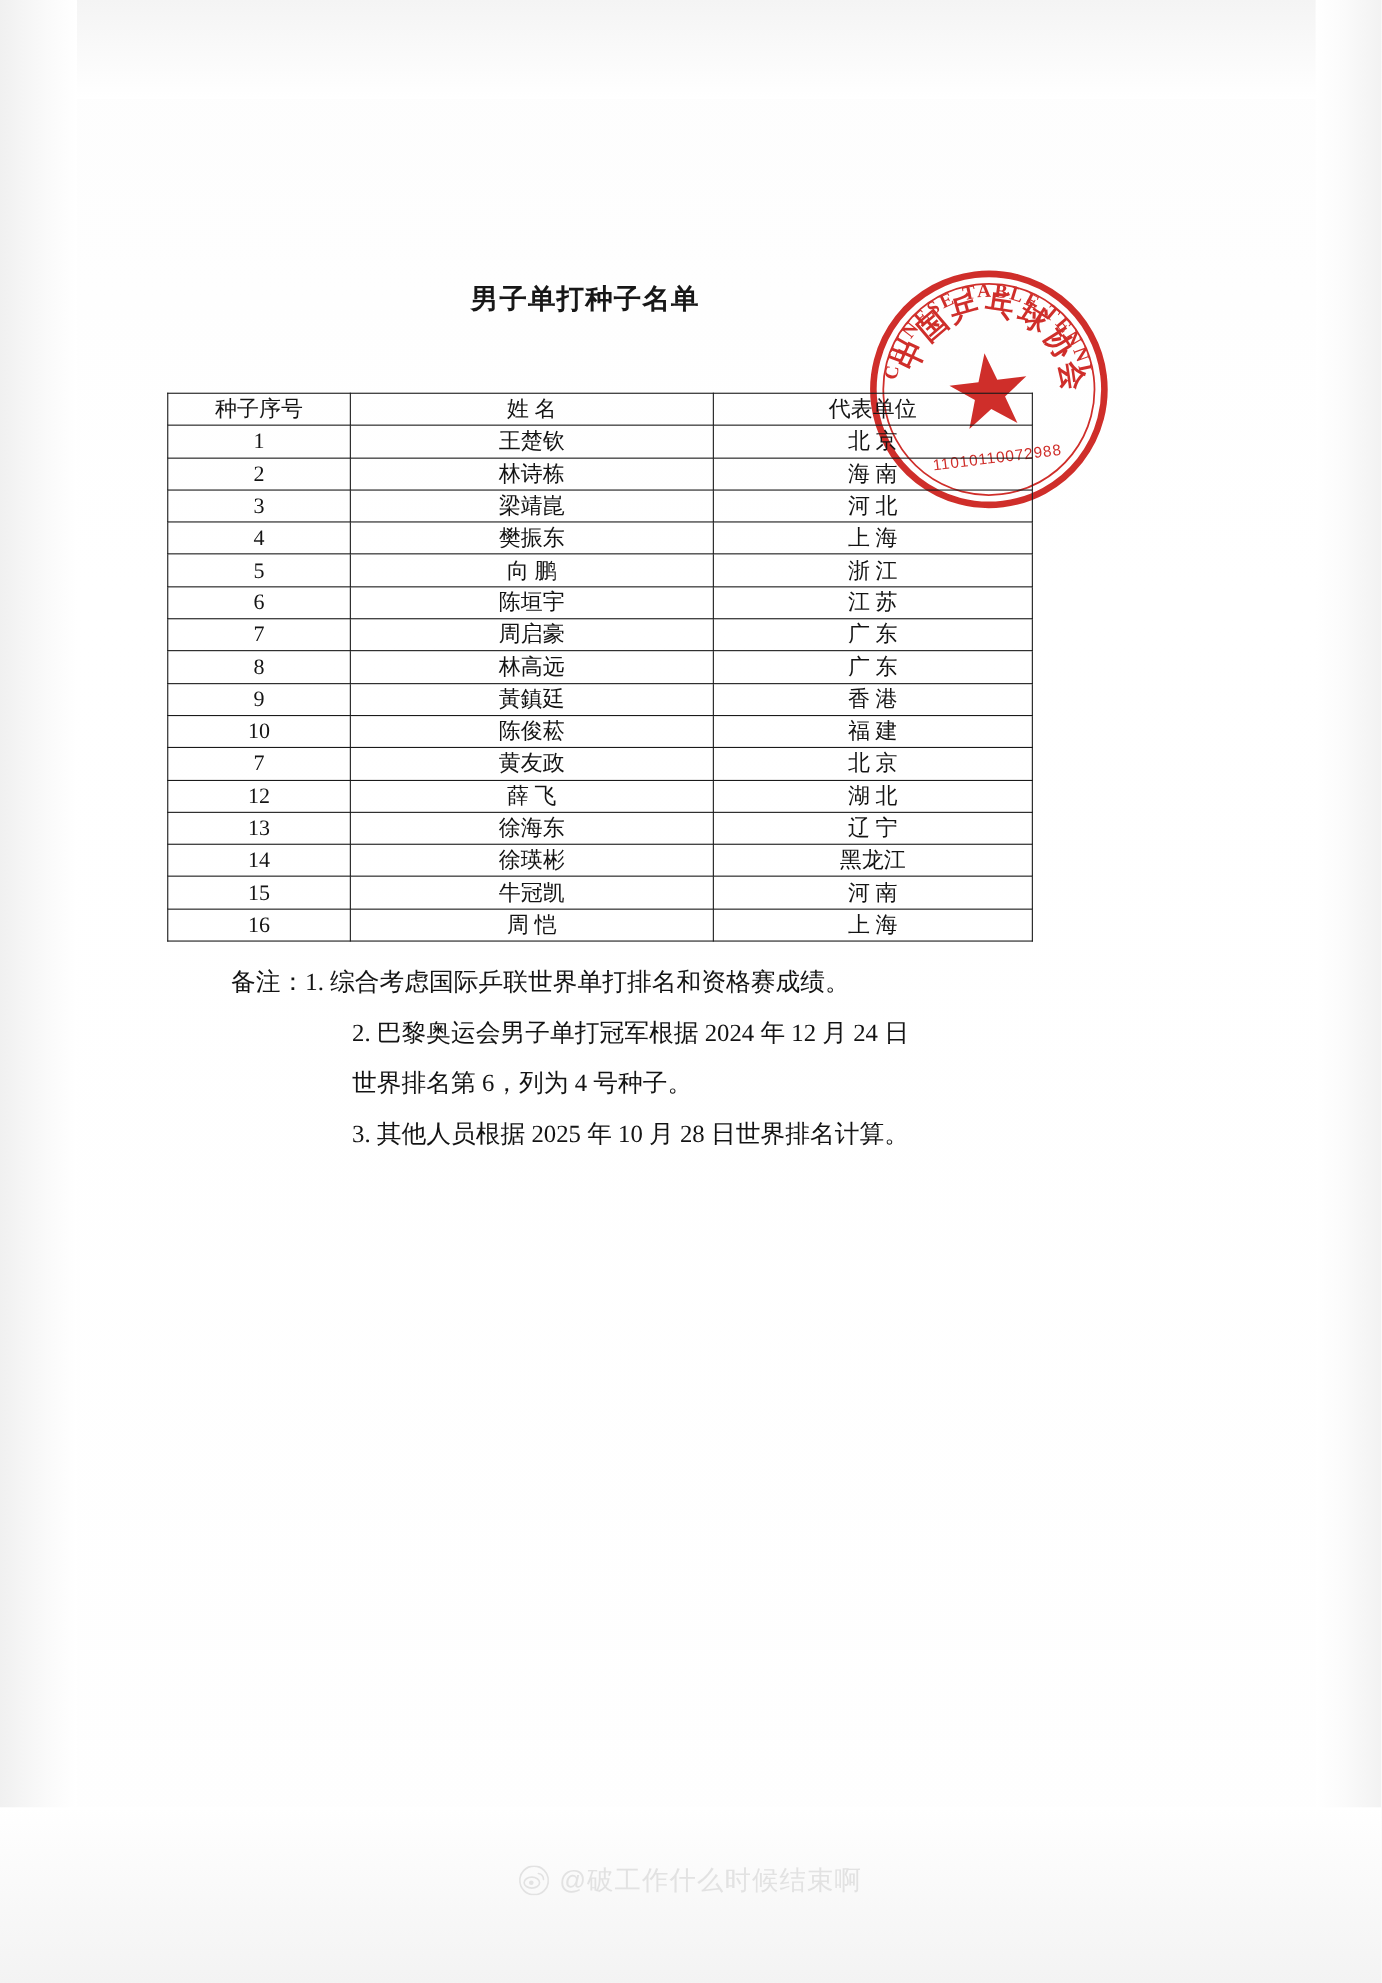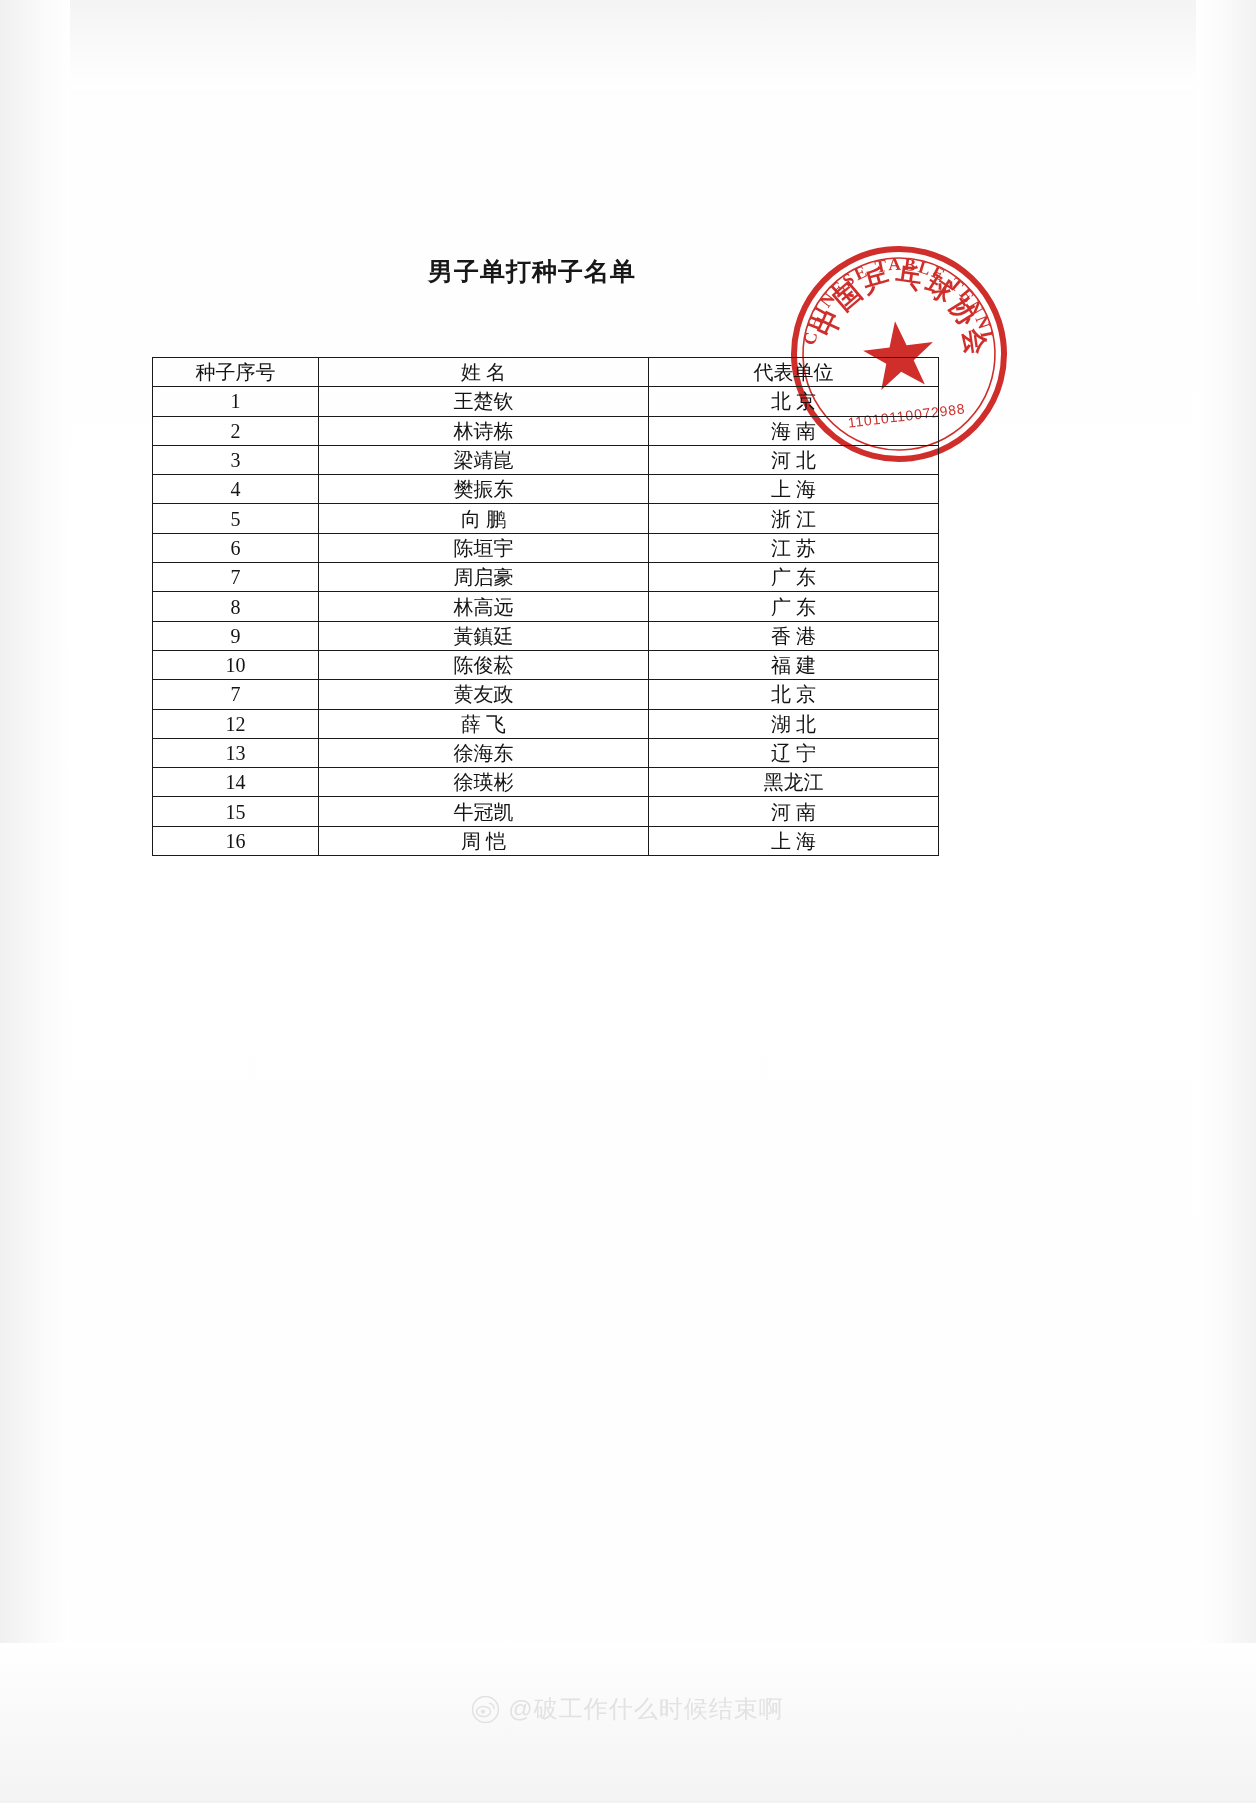--- a/index.html
+++ b/index.html
@@ -239,20 +239,26 @@
           <td class="col-unit">河 南</td>
         </tr>
         <tr>
           <td class="col-no">16</td>
           <td class="col-name">周 恺</td>
           <td class="col-unit">上 海</td>
         </tr>
       </tbody>
   </table>
 
+  <div class="notes">
+    <div class="note-line n1">备注：1. 综合考虑国际乒联世界单打排名和资格赛成绩。</div>
+    <div class="note-line n2">2. 巴黎奥运会男子单打冠军根据 2024 年 12 月 24 日</div>
+    <div class="note-line n3">世界排名第 6，列为 4 号种子。</div>
+    <div class="note-line n4">3. 其他人员根据 2025 年 10 月 28 日世界排名计算。</div>
+  </div>
 
   <div class="watermark">
     <span class="wb-logo">
       <svg width="27" height="27" viewBox="0 0 27 27" xmlns="http://www.w3.org/2000/svg">
         <circle cx="13.5" cy="13.5" r="13" fill="none" stroke="#e2e2e2" stroke-width="1.6"></circle>
         <ellipse cx="11.5" cy="15.5" rx="7" ry="5" fill="none" stroke="#e2e2e2" stroke-width="1.5"></ellipse>
         <circle cx="11" cy="15.6" r="2.1" fill="#e2e2e2"></circle>
         <path d="M17.5 7.2 a5.6 5.6 0 0 1 4.6 5.4" fill="none" stroke="#e2e2e2" stroke-width="1.5" stroke-linecap="round"></path>
       </svg>
     </span>

